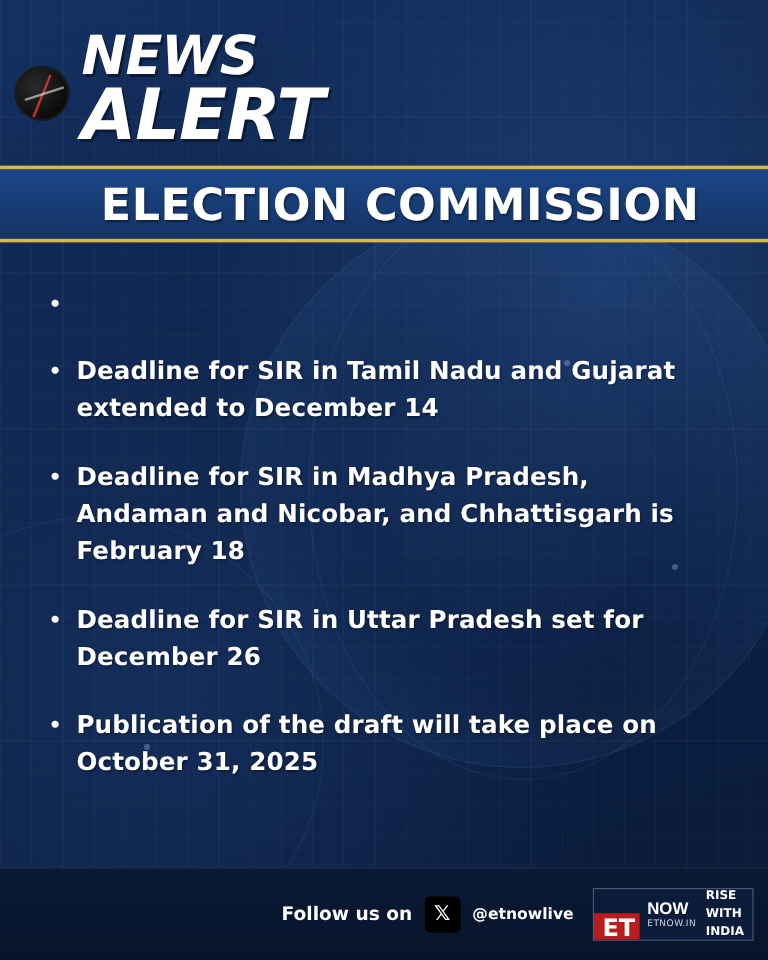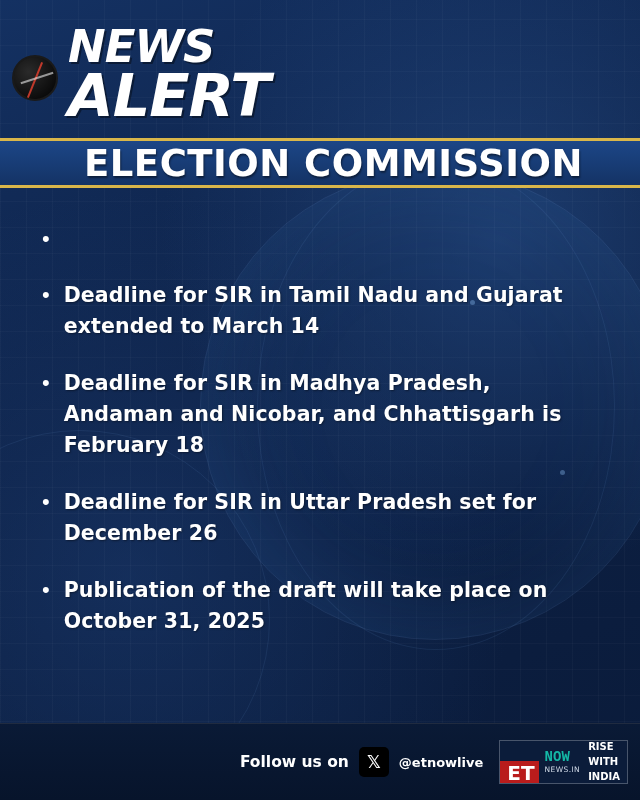--- a/index.html
+++ b/index.html
@@ -87,21 +87,21 @@
     letter-spacing: -1px;
     text-shadow: 2px 2px 0 #00000066;
   }
   .alert-text .l1 { font-size: 45px; display: block; }
   .alert-text .l2 { font-size: 59px; display: block; }
 
   
   .title-band {
     position: relative;
     margin: 0;
-    height: 50px;
+    height: 64px;
     background: linear-gradient(180deg, #1c4687 0%, #143365 100%);
     border-top: 3px solid #d9b64a;
     border-bottom: 3px solid #d9b64a;
     display: flex; align-items: center;
   }
   .title-band h1 {
     font-family: "DejaVu Sans", sans-serif;
     font-size: 37px;
     font-weight: bold;
     color: #fff;
@@ -178,22 +178,22 @@
     padding: 1px 4px 0 7px;
     display: flex; align-items: center;
     line-height: 1;
     margin-top: 20px;
   }
   .etnow .stack {
     display: flex; flex-direction: column; justify-content: center;
     padding: 0 6px;
   }
   .etnow .now {
-    color: #14b8a6; font-weight: bold; font-size: 14px;
-    font-family: Liberation Mono, monospace; line-height: 1.05;
+    color: #ffffff; font-weight: bold; font-size: 14px;
+    font-family: Liberation Sans, sans-serif; line-height: 1.05;
   }
   .etnow .url {
     color: #cfd8e6; font-size: 7.5px; letter-spacing: 0.4px;
     font-family: "DejaVu Sans", sans-serif;
   }
   .etnow .rise {
     display: flex; flex-direction: column; justify-content: space-between;
     padding: 0 7px 0 2px;
     color: #ffffff; font-size: 10px; font-weight: bold; line-height: 1.25;
     font-family: "DejaVu Sans", sans-serif;
@@ -222,21 +222,21 @@
   <div class="title-band">
     <h1>ELECTION COMMISSION</h1>
   </div>
 
   <div class="bullets">
     <div class="bullet">
       <span class="mark">•</span>
     </div>
     <div class="bullet">
       <span class="mark">•</span>
-      <span class="txt">Deadline for SIR in Tamil Nadu and Gujarat extended to March 14</span>
+      <span class="txt">Deadline for SIR in Tamil Nadu and Gujarat extended to December 14</span>
     </div>
     <div class="bullet">
       <span class="mark">•</span>
       <span class="txt">Deadline for SIR in Madhya Pradesh, Andaman and Nicobar, and Chhattisgarh is February 18</span>
     </div>
     <div class="bullet">
       <span class="mark">•</span>
       <span class="txt">Deadline for SIR in Uttar Pradesh set for December 26</span>
     </div>
     <div class="bullet">
@@ -246,21 +246,21 @@
   </div>
 
   <div class="footer">
     <span class="follow">Follow us on</span>
     <span class="x-badge">𝕏</span>
     <span class="handle">@etnowlive</span>
     <div class="etnow">
       <div class="et">ET</div>
       <div class="stack">
         <div class="now">NOW</div>
-        <div class="url">NEWS.IN</div>
+        <div class="url">ETNOW.IN</div>
       </div>
       <div class="rise">
         <span>RISE</span>
         <span>WITH</span>
         <span>INDIA</span>
       </div>
     </div>
   </div>
 </div>
 

